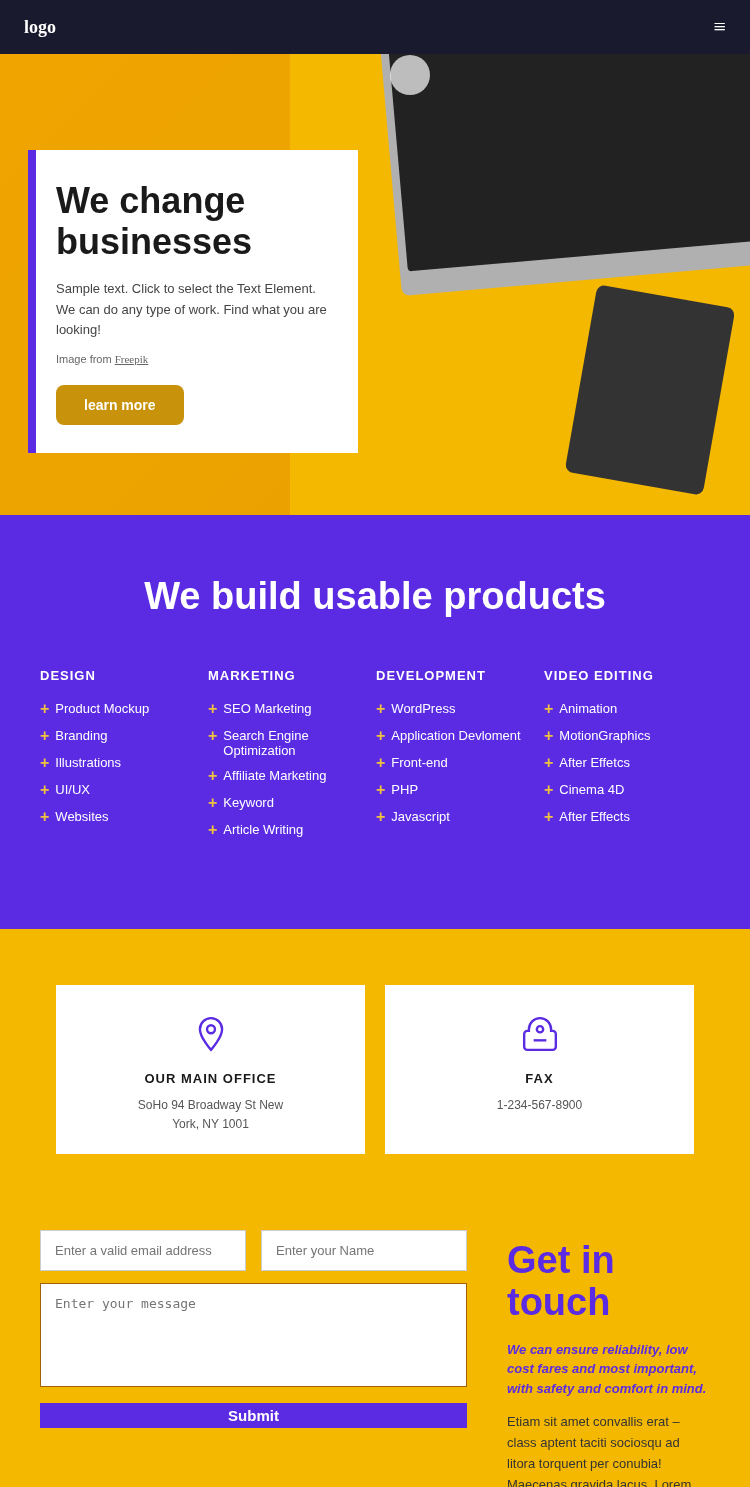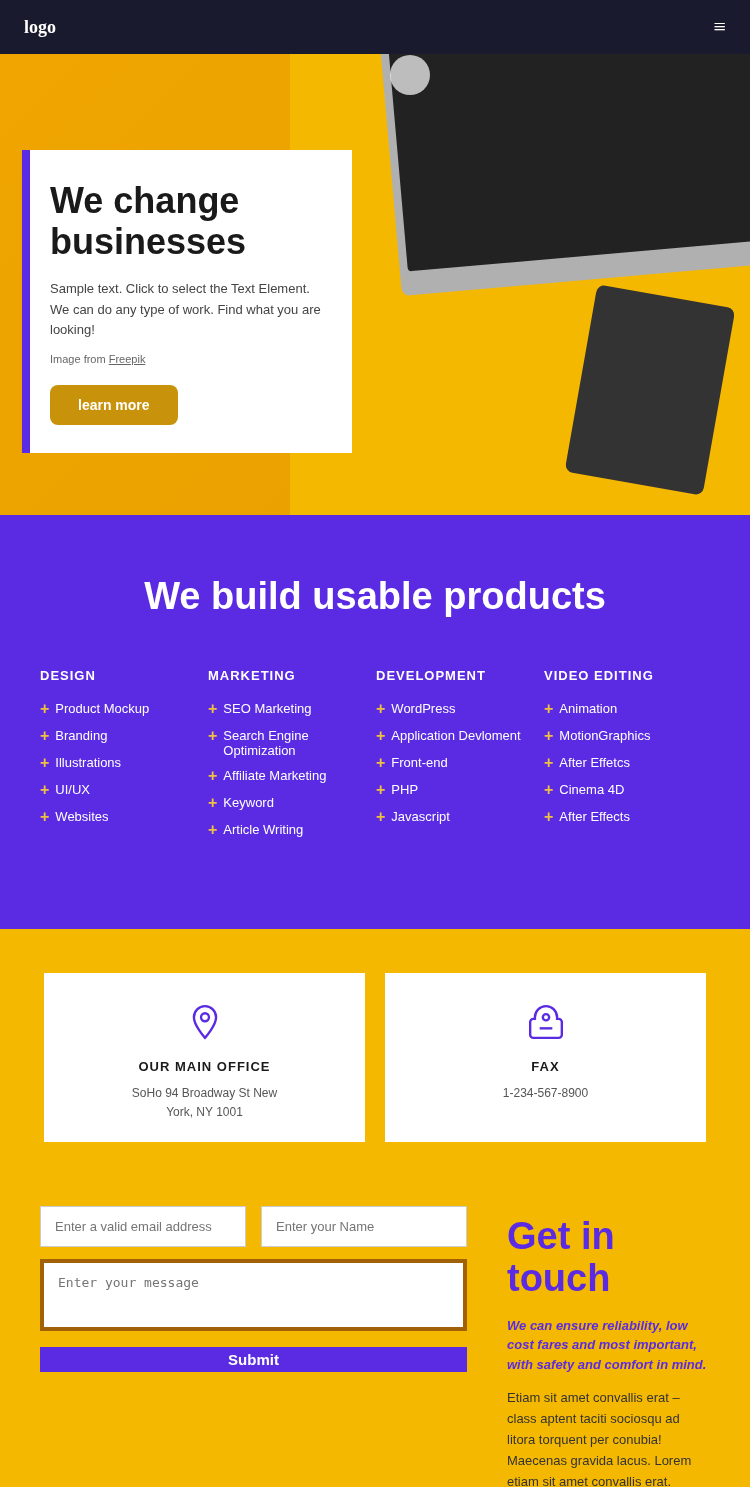--- a/index.html
+++ b/index.html
@@ -66,21 +66,21 @@
       width: 140px;
       height: 190px;
       background: #333;
       border-radius: 8px;
       transform: rotate(10deg);
     }
 
     .hero-card {
       position: absolute;
       top: 150px;
-      left: 22px;
+      left: 28px;
       background: white;
       width: 330px;
       padding: 30px 28px 28px 28px;
       z-index: 5;
     }
     .hero-accent-bar {
       position: absolute;
       left: 0;
       top: 0;
       width: 8px;
@@ -98,21 +98,21 @@
       font-size: 13px;
       color: #444;
       line-height: 1.6;
       margin-bottom: 12px;
     }
     .hero-freepik {
       font-size: 11px;
       color: #666;
       margin-bottom: 20px;
     }
-    .hero-freepik a { color: #666; }
+    .hero-freepik a { color: #666; font-family: Liberation Serif, serif; }
     .learn-more-btn {
       background: #c8920a;
       color: white;
       border: none;
       padding: 12px 28px;
       font-size: 14px;
       font-weight: bold;
       cursor: pointer;
       border-radius: 8px;
     }
@@ -156,21 +156,21 @@
       color: #f0c040;
       font-size: 16px;
       font-weight: bold;
       flex-shrink: 0;
       margin-top: -1px;
     }
 
     
     .contact-cards {
       background: #f5b800;
-      padding: 4px;
+      padding: 16px;
       display: flex;
     }
     .contact-card {
       flex: 1;
       background: white;
       margin: 40px 10px;
       padding: 30px 15px 20px;
       text-align: center;
       display: flex;
       flex-direction: column;
@@ -218,23 +218,23 @@
       flex: 1;
       padding: 12px 14px;
       border: 1px solid #ccc;
       background: white;
       font-size: 13px;
       color: #999;
       outline: none;
     }
     .form-textarea {
       width: 100%;
-      height: 72px;
+      height: 104px;
       padding: 12px 14px;
-      border: 4px solid #a16207;
+      border: 1px solid #a16207;
       background: white;
       font-size: 13px;
       color: #999;
       resize: none;
       outline: none;
       margin-bottom: 12px;
     }
     .submit-btn {
       width: 100%;
       background: #5a2be2;

